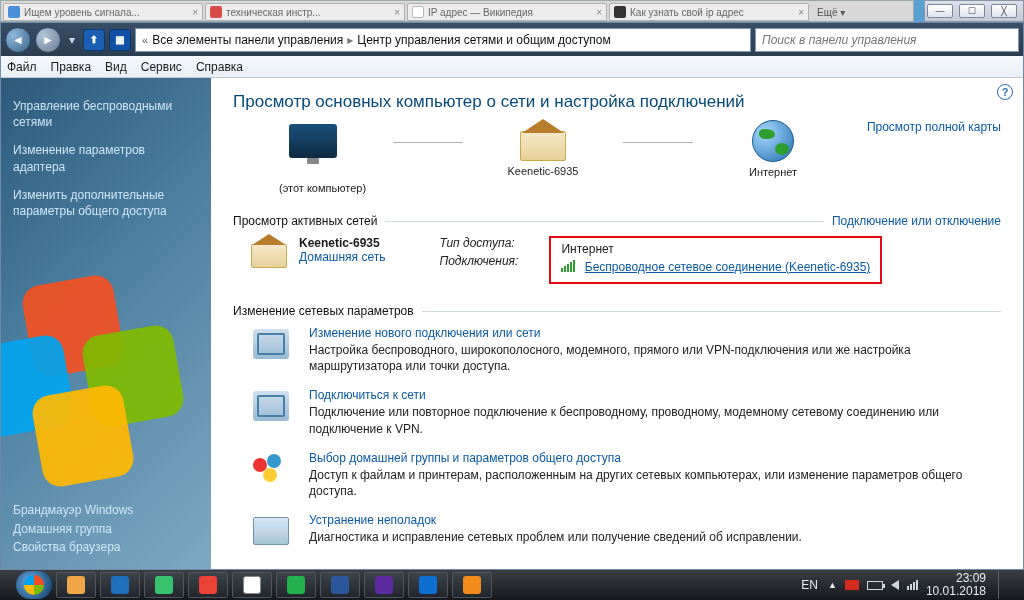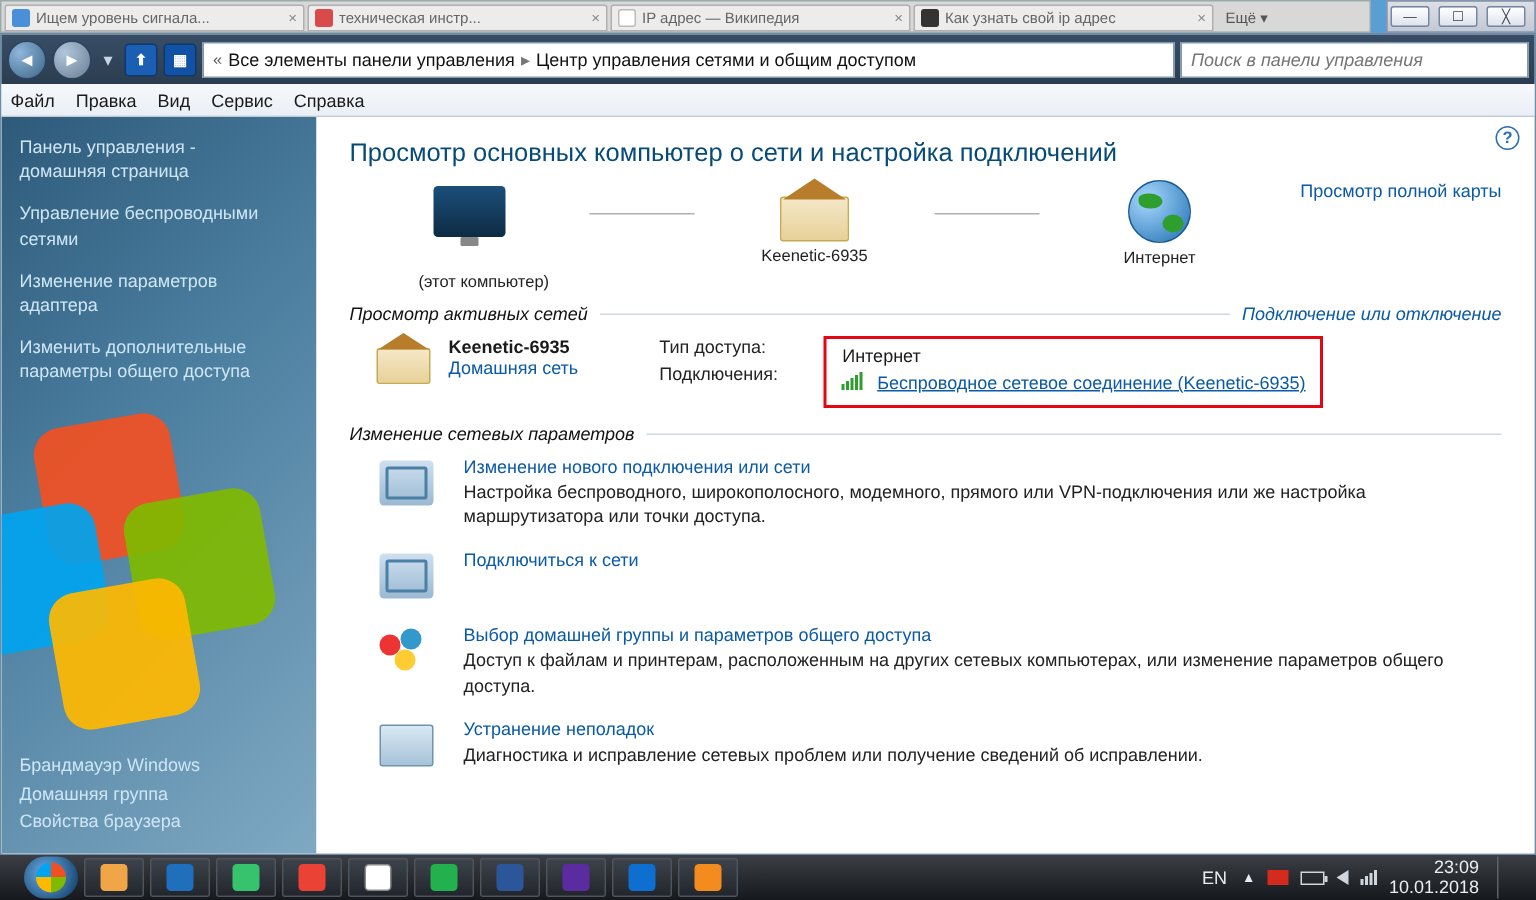--- a/index.html
+++ b/index.html
@@ -26,21 +26,21 @@
 .navbar{height:33px;background:linear-gradient(#384e66,#2b3d50);display:flex;align-items:center;padding:0 4px;gap:4px;}
 .navbtn{width:26px;height:26px;border-radius:50%;background:radial-gradient(circle at 30% 30%,#8fb6db,#3d6687);border:1px solid #2a4560;display:flex;align-items:center;justify-content:center;color:#fff;}
 .navbtn.fwd{background:radial-gradient(circle at 30% 30%,#b0c6da,#6a7e92);}
 .navdd{width:14px;height:26px;display:flex;align-items:center;justify-content:center;color:#c7d6e6;}
 .loc-icon{width:22px;height:22px;display:flex;align-items:center;justify-content:center;background:#1a5fb4;border-radius:3px;color:#fff;font-weight:bold;font-size:10px;border:1px solid #0d3a6e;}
 .loc-icon.grid{background:#1152a6;}
 .address{flex:1;height:24px;background:#fff;border:1px solid #7f98b0;display:flex;align-items:center;padding:0 6px;gap:4px;color:#111;}
 .addr-crumb{color:#111;}
 .addr-sep{color:#777;}
 .addr-pre{color:#555;font-size:11px;}
-.search{width:232px;height:24px;background:#fff;border:1px solid #7f98b0;display:flex;align-items:center;padding:0 6px;color:#888;font-style:italic;}
+.search{width:264px;height:24px;background:#fff;border:1px solid #7f98b0;display:flex;align-items:center;padding:0 6px;color:#888;font-style:italic;}
 .search input{border:none;outline:none;width:100%;font-style:italic;color:#888;}
 
 
 .menubar{height:22px;background:linear-gradient(#f6f9fc,#e9eff5);border-bottom:1px solid #c0cbd6;display:flex;align-items:center;padding:0 6px;gap:14px;color:#1a1a1a;}
 .menubar span{cursor:default;}
 
 
 .main{flex:1;display:flex;position:relative;overflow:hidden;}
 
 
@@ -63,30 +63,30 @@
 
 .maprow{display:flex;align-items:center;gap:0;margin:4px 0 6px 0;}
 .mapcol{display:flex;flex-direction:column;align-items:center;width:160px;}
 .mapcol .lbl{margin-top:4px;font-size:11px;color:#222;}
 .dash{flex:0 0 70px;border-top:1px solid #b0b0b0;height:0;margin-top:-14px;}
 .mapside{margin-left:auto;align-self:flex-start;}
 a.link{color:#0a5aa6;text-decoration:none;cursor:pointer;}
 
 .sub{margin-left:46px;color:#222;font-size:11px;margin-top:-2px;}
 
-.section-hdr{display:flex;align-items:center;margin:8px 0 8px 0;gap:8px;font-style:italic;}
+.section-hdr{display:flex;align-items:center;margin:20px 0 8px 0;gap:8px;}
 .section-hdr .txt{color:#111;}
 .section-hdr .line{flex:1;border-top:1px solid #cfd8e0;height:0;}
 .section-hdr .right{color:#0a5aa6;cursor:pointer;}
 
 .netbox{display:flex;gap:14px;margin-left:18px;margin-bottom:10px;}
 .netleft{display:flex;gap:12px;align-items:flex-start;}
 .netright{margin-left:40px;}
 .kv{display:flex;gap:10px;margin-bottom:4px;}
-.kv .k{width:96px;color:#222;}
+.kv .k{width:96px;color:#222;font-style:italic;}
 .hl{border:2px solid #e30613;padding:4px 10px 8px 10px;display:inline-block;}
 .sig{display:inline-flex;align-items:flex-end;gap:1px;margin-right:6px;vertical-align:-1px;}
 .sig i{width:2px;background:#2e9e2e;display:inline-block;}
 .sig i:nth-child(1){height:4px}.sig i:nth-child(2){height:6px}.sig i:nth-child(3){height:8px}.sig i:nth-child(4){height:10px}.sig i:nth-child(5){height:12px}
 
 
 .settings{margin-top:6px;}
 .settings .item{display:flex;gap:18px;margin:8px 0 14px 18px;}
 .settings .item .ico{width:40px;height:36px;flex-shrink:0;display:flex;align-items:center;justify-content:center;}
 .settings .item .txts .t{color:#0a5aa6;cursor:pointer;margin-bottom:2px;}
@@ -185,21 +185,20 @@
   <div class="menubar">
     <span>Файл</span>
     <span>Правка</span>
     <span>Вид</span>
     <span>Сервис</span>
     <span>Справка</span>
   </div>
 
   <div class="main">
     <div class="sidebar">
-      <a><span>Панель управления -</span><br><span>домашняя страница</span></a>
       <div class="sep"></div>
       <a>Управление беспроводными сетями</a>
       <div class="sep"></div>
       <a>Изменение параметров адаптера</a>
       <div class="sep"></div>
       <a>Изменить дополнительные параметры общего доступа</a>
 
       <div class="win-logo">
         <div class="petal r"></div>
           <div class="petal g"></div>
@@ -288,20 +287,21 @@
               <div class="t link">Изменение нового подключения или сети</div>
               <div class="d">Настройка беспроводного, широкополосного, модемного, прямого или VPN-подключения или же настройка маршрутизатора или точки доступа.</div>
             </div>
         </div>
         <div class="item">
           <div class="ico">
               <div class="cables"></div>
             </div>
           <div class="txts">
               <div class="t link">Подключиться к сети</div>
+              <div class="d">Подключение или повторное подключение к беспроводному, проводному, модемному сетевому соединению или подключение к VPN.</div>
             </div>
         </div>
         <div class="item">
           <div class="ico">
               <div class="balls">
                 <i></i>
                 <i></i>
                 <i></i>
               </div>
             </div>

